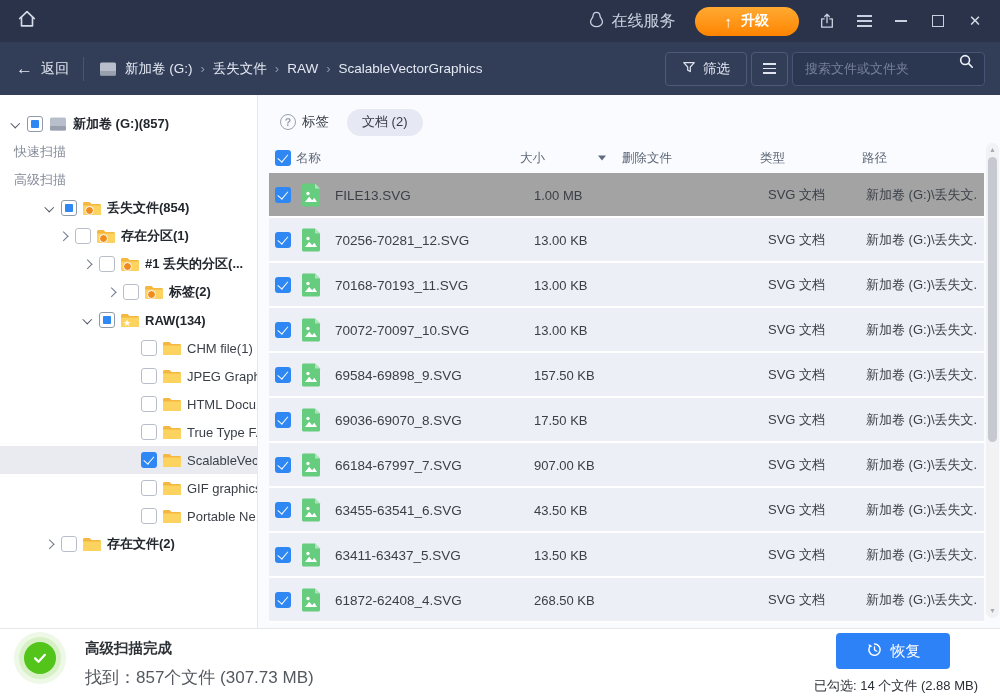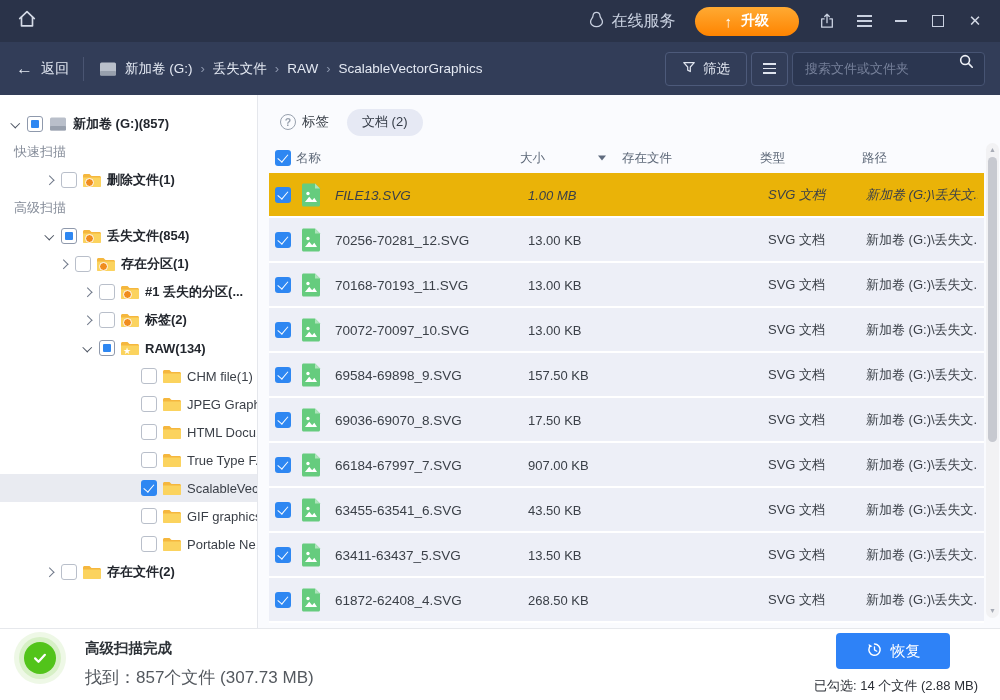--- a/index.html
+++ b/index.html
@@ -82,26 +82,26 @@
     display:flex;align-items:center;font-size:13px;color:#343b46;cursor:pointer;}
   .thead{position:relative;height:30px;margin:0 16px 0 10px;font-size:12.5px;color:#5d6878;}
   .thead>*{position:absolute;top:50%;transform:translateY(-50%);white-space:nowrap;}
   .th-cb{left:6px;}
   .th-name{left:27px;}  .th-size{left:251px;}
   .th-caret{left:329px;width:0;height:0;border-left:4.5px solid transparent;border-right:4.5px solid transparent;
     border-top:5.5px solid #5f6b7e;transform:translateY(-50%);}
   .th-date{left:353px;} .th-type{left:491px;} .th-path{left:593px;}
   .rows{margin:0 16px 0 10px;}
   .row{position:relative;height:45px;background:#edeff7;border-bottom:2px solid #fff;box-sizing:border-box;cursor:pointer;}
-  .row.hl{background:#eab308;font-style:italic;}
+  .row.hl{background:#a3a3a3;}
   .row>*{position:absolute;top:50%;transform:translateY(-50%);white-space:nowrap;}
   .rcb{left:6px;}
   .ficon{left:31px;display:flex;}
   .c-name{left:66px;font-size:13.5px;color:#3b4048;}
-  .c-size{left:259px;font-size:13px;color:#3b4048;}
+  .c-size{left:265px;font-size:13px;color:#3b4048;}
   .c-type{left:499px;font-size:13px;color:#3b4048;}
   .c-path{left:597px;right:6px;overflow:hidden;font-size:13px;color:#3b4048;}
   .vscroll{position:absolute;right:1px;top:48px;bottom:10px;width:13px;background:#f2f2f4;border-radius:7px;}
   .vs-up,.vs-down{position:absolute;left:0;width:13px;text-align:center;color:#a7abb5;font-size:7px;line-height:12px;}
   .vs-up{top:1px;} .vs-down{bottom:1px;}
   .vs-thumb{position:absolute;left:2px;top:14px;width:9px;height:285px;background:#c7c9d0;border-radius:5px;cursor:grab;}
 
   
   .statusbar{position:absolute;left:0;right:0;bottom:0;height:72px;background:#fff;border-top:1px solid #e6e8ec;box-sizing:border-box;}
   .succ-outer{position:absolute;left:14px;top:3px;width:52px;height:52px;border-radius:50%;background:#eef8e6;}
@@ -219,32 +219,20 @@
         <span class="cb partial"></span>
         <span class="nicon">
           <svg width="20" height="16" viewBox="0 0 20 16">
             <rect x="2" y="1.5" width="16" height="13" rx="1.5" fill="#b9bfca"></rect>
             <rect x="2" y="10" width="16" height="4.5" rx="1" fill="#98a0ad"></rect>
           </svg>
         </span>
         <span class="tlabel b">新加卷 (G:)(857)</span>
       </div>
       <div class="tree-section">快速扫描</div>
-      <div class="tree-row" style="padding-left: 42px;">
-        <span class="exp closed"></span>
-        <span class="cb none"></span>
-        <span class="nicon">
-          <svg width="20" height="16" viewBox="0 0 20 16">
-            <path d="M1 3.5C1 2.7 1.7 2 2.5 2h5l2 2h8c.8 0 1.5.7 1.5 1.5v8c0 .8-.7 1.5-1.5 1.5h-15C1.7 15 1 14.3 1 13.5z" fill="#f5b73e"></path>
-            <path d="M1 5.5h18v8c0 .8-.7 1.5-1.5 1.5h-15C1.7 15 1 14.3 1 13.5z" fill="#fbd35e"></path>
-          </svg>
-          <i class="badge"></i>
-        </span>
-        <span class="tlabel b">删除文件(1)</span>
-      </div>
       <div class="tree-section">高级扫描</div>
       <div class="tree-row" style="padding-left: 42px;">
         <span class="exp open"></span>
         <span class="cb partial"></span>
         <span class="nicon">
           <svg width="20" height="16" viewBox="0 0 20 16">
             <path d="M1 3.5C1 2.7 1.7 2 2.5 2h5l2 2h8c.8 0 1.5.7 1.5 1.5v8c0 .8-.7 1.5-1.5 1.5h-15C1.7 15 1 14.3 1 13.5z" fill="#f5b73e"></path>
             <path d="M1 5.5h18v8c0 .8-.7 1.5-1.5 1.5h-15C1.7 15 1 14.3 1 13.5z" fill="#fbd35e"></path>
           </svg>
           <i class="badge"></i>
@@ -268,21 +256,21 @@
         <span class="cb none"></span>
         <span class="nicon">
           <svg width="20" height="16" viewBox="0 0 20 16">
             <path d="M1 3.5C1 2.7 1.7 2 2.5 2h5l2 2h8c.8 0 1.5.7 1.5 1.5v8c0 .8-.7 1.5-1.5 1.5h-15C1.7 15 1 14.3 1 13.5z" fill="#f5b73e"></path>
             <path d="M1 5.5h18v8c0 .8-.7 1.5-1.5 1.5h-15C1.7 15 1 14.3 1 13.5z" fill="#fbd35e"></path>
           </svg>
           <i class="badge"></i>
         </span>
         <span class="tlabel b">#1 丢失的分区(...</span>
       </div>
-      <div class="tree-row" style="padding-left: 80px;">
+      <div class="tree-row" style="padding-left: 80px; margin-left: 24px;">
         <span class="exp closed"></span>
         <span class="cb none"></span>
         <span class="nicon">
           <svg width="20" height="16" viewBox="0 0 20 16">
             <path d="M1 3.5C1 2.7 1.7 2 2.5 2h5l2 2h8c.8 0 1.5.7 1.5 1.5v8c0 .8-.7 1.5-1.5 1.5h-15C1.7 15 1 14.3 1 13.5z" fill="#f5b73e"></path>
             <path d="M1 5.5h18v8c0 .8-.7 1.5-1.5 1.5h-15C1.7 15 1 14.3 1 13.5z" fill="#fbd35e"></path>
           </svg>
           <i class="badge"></i>
         </span>
         <span class="tlabel b">标签(2)</span>
@@ -393,21 +381,21 @@
     <div class="tabs">
       <span class="help-circle">?</span>
       <span class="tag-label">标签</span>
       <span class="type-pill">文档 (2)</span>
     </div>
     <div class="thead">
       <span class="cb checked th-cb"></span>
       <span class="th-name">名称</span>
       <span class="th-size">大小</span>
       <span class="th-caret"></span>
-      <span class="th-date">存在文件</span>
+      <span class="th-date">删除文件</span>
       <span class="th-type">类型</span>
       <span class="th-path">路径</span>
     </div>
     <div class="rows">
         <div class="row hl">
           <span class="cb checked rcb"></span>
           <span class="ficon">
             <svg width="22" height="25" viewBox="0 0 22 25">
               <path d="M2 2.5C2 1.7 2.7 1 3.5 1H15l5 5v16.5c0 .8-.7 1.5-1.5 1.5h-15C2.7 24 2 23.3 2 22.5z" fill="#66cc7e"></path>
               <path d="M15 1l5 5h-5z" fill="#aee4bb"></path>

